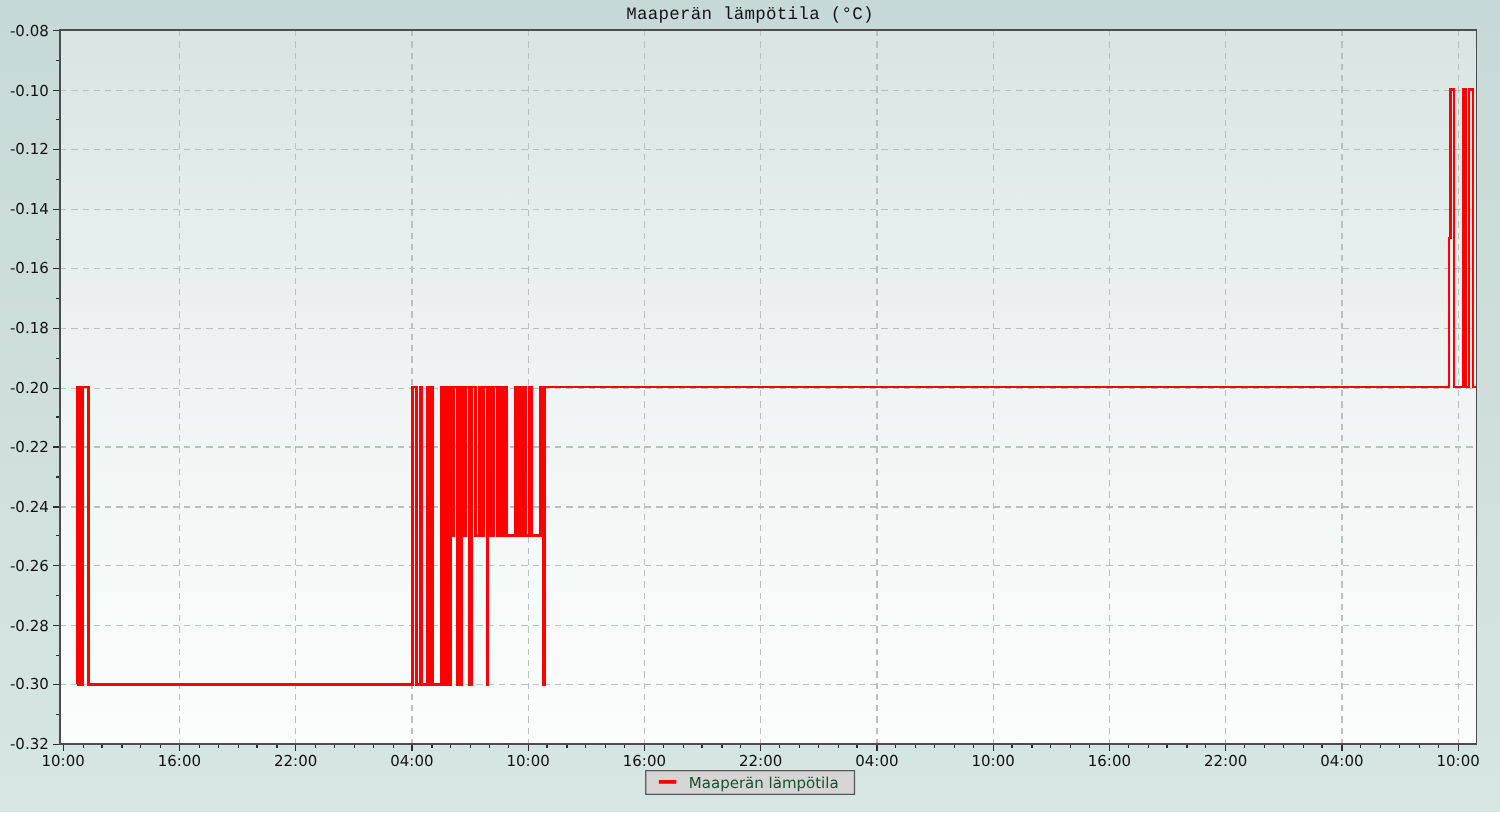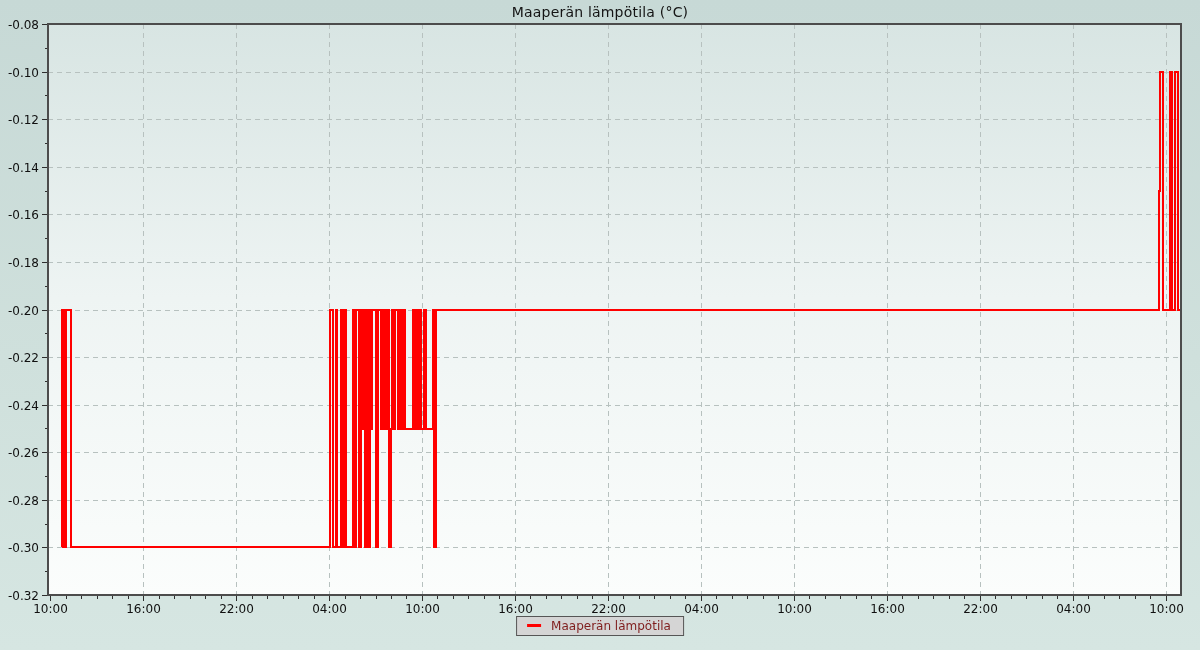--- a/index.html
+++ b/index.html
@@ -3,33 +3,33 @@
 <meta charset="utf-8">
 <style>
   html, body { margin: 0; padding: 0; }
   body { width: 1200px; height: 650px; font-family: "DejaVu Sans", "Liberation Sans", sans-serif; }
   .stage {
     position: relative; width: 1200px; height: 650px; overflow: hidden;
     background: linear-gradient(180deg, #c7d9d6 0%, #cfe0dc 55%, #d6e6e2 100%);
   }
   .chart-title {
     position: absolute; top: 4px; left: 0; width: 100%;
-    text-align: center; font-size: 14px; color: #141414; letter-spacing: 0.2px;
+    text-align: center; font-size: 14px; color: #141414; letter-spacing: 0.2px; font-family: Liberation Mono, monospace;
   }
   svg.plot { position: absolute; top: 0; left: 0; }
   .grid-line { stroke: #b7c1bf; stroke-width: 1; stroke-dasharray: 5 4; fill: none; }
   .tick-mark { stroke: #2e2e2e; stroke-width: 1; }
   .plot-border { fill: none; stroke: #4c4c4c; stroke-width: 1.2; }
   .series-path { fill: none; stroke-width: 2; stroke-linejoin: miter; }
   text.x-tick-label, text.y-tick-label { font-family: "DejaVu Sans", "Liberation Sans", sans-serif; font-size: 12px; fill: #101010; }
   .legend {
     position: absolute; top: 616px; left: 50%; transform: translateX(-50%);
     display: flex; align-items: center; gap: 10px;
     background: #d5d5d5; border: 1px solid #565656;
-    padding: 2px 12px 3px 10px; font-size: 12px; color: #7f1d1d;
+    padding: 2px 12px 3px 10px; font-size: 12px; color: #14532d;
     box-sizing: border-box; height: 20px;
   }
   .legend-swatch { display: inline-block; width: 14px; height: 3px; background: #ff0000; }
 </style>
 </head>
 <body>
 
 <div class="stage">
   <div class="chart-title">Maaperän lämpötila (°C)</div>
   <svg class="plot" id="plot" width="1200" height="650" viewBox="0 0 1200 650">

